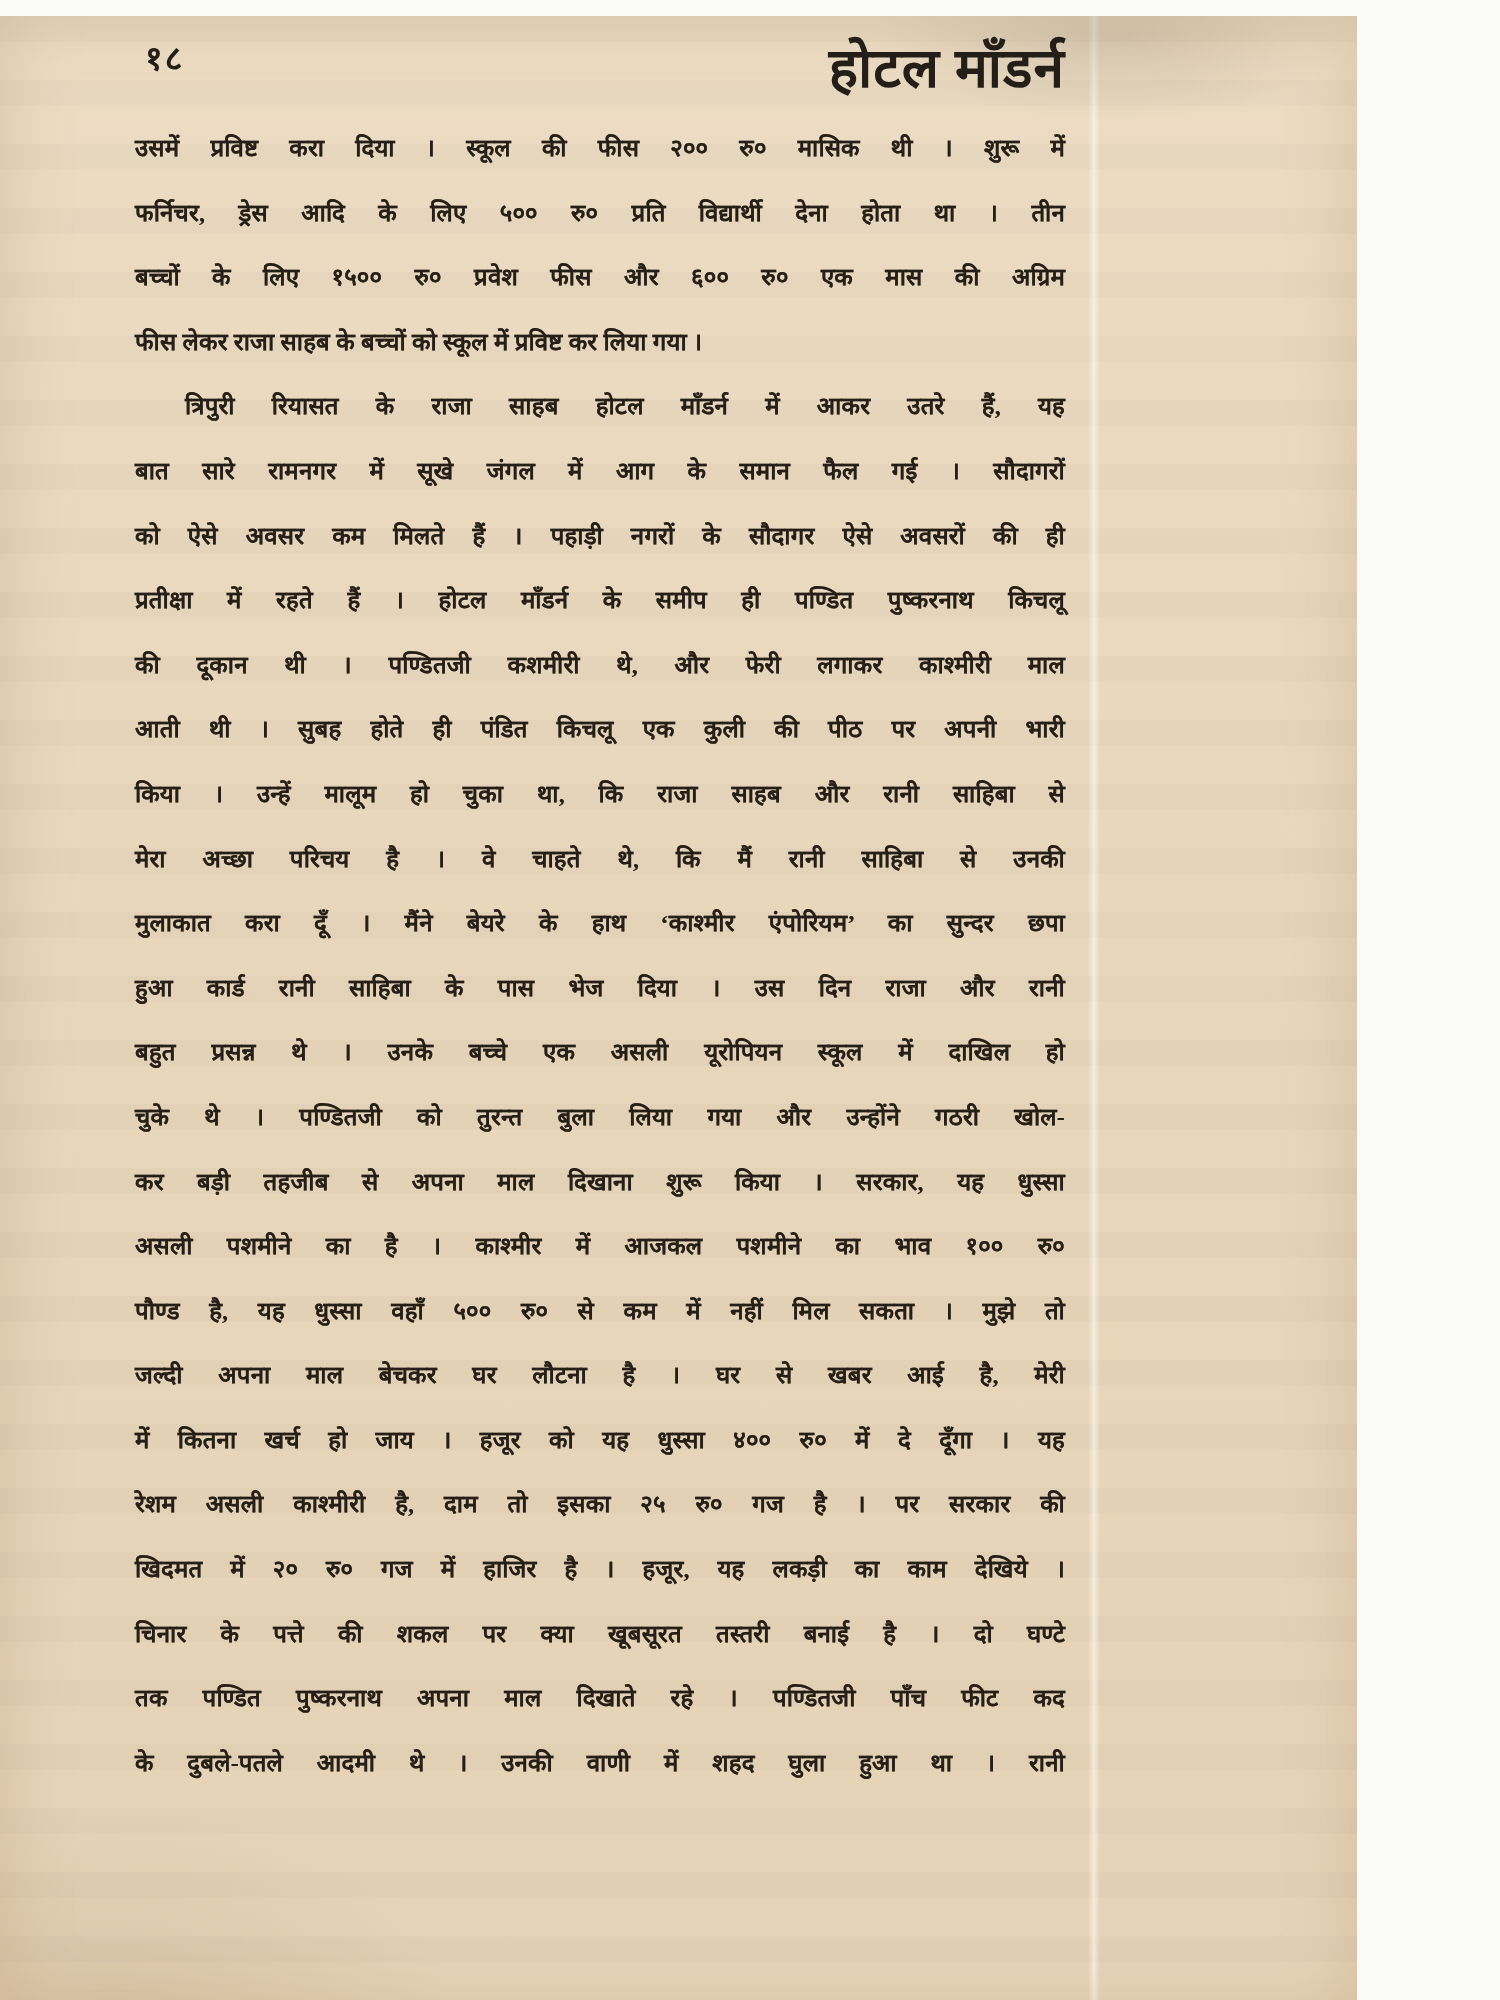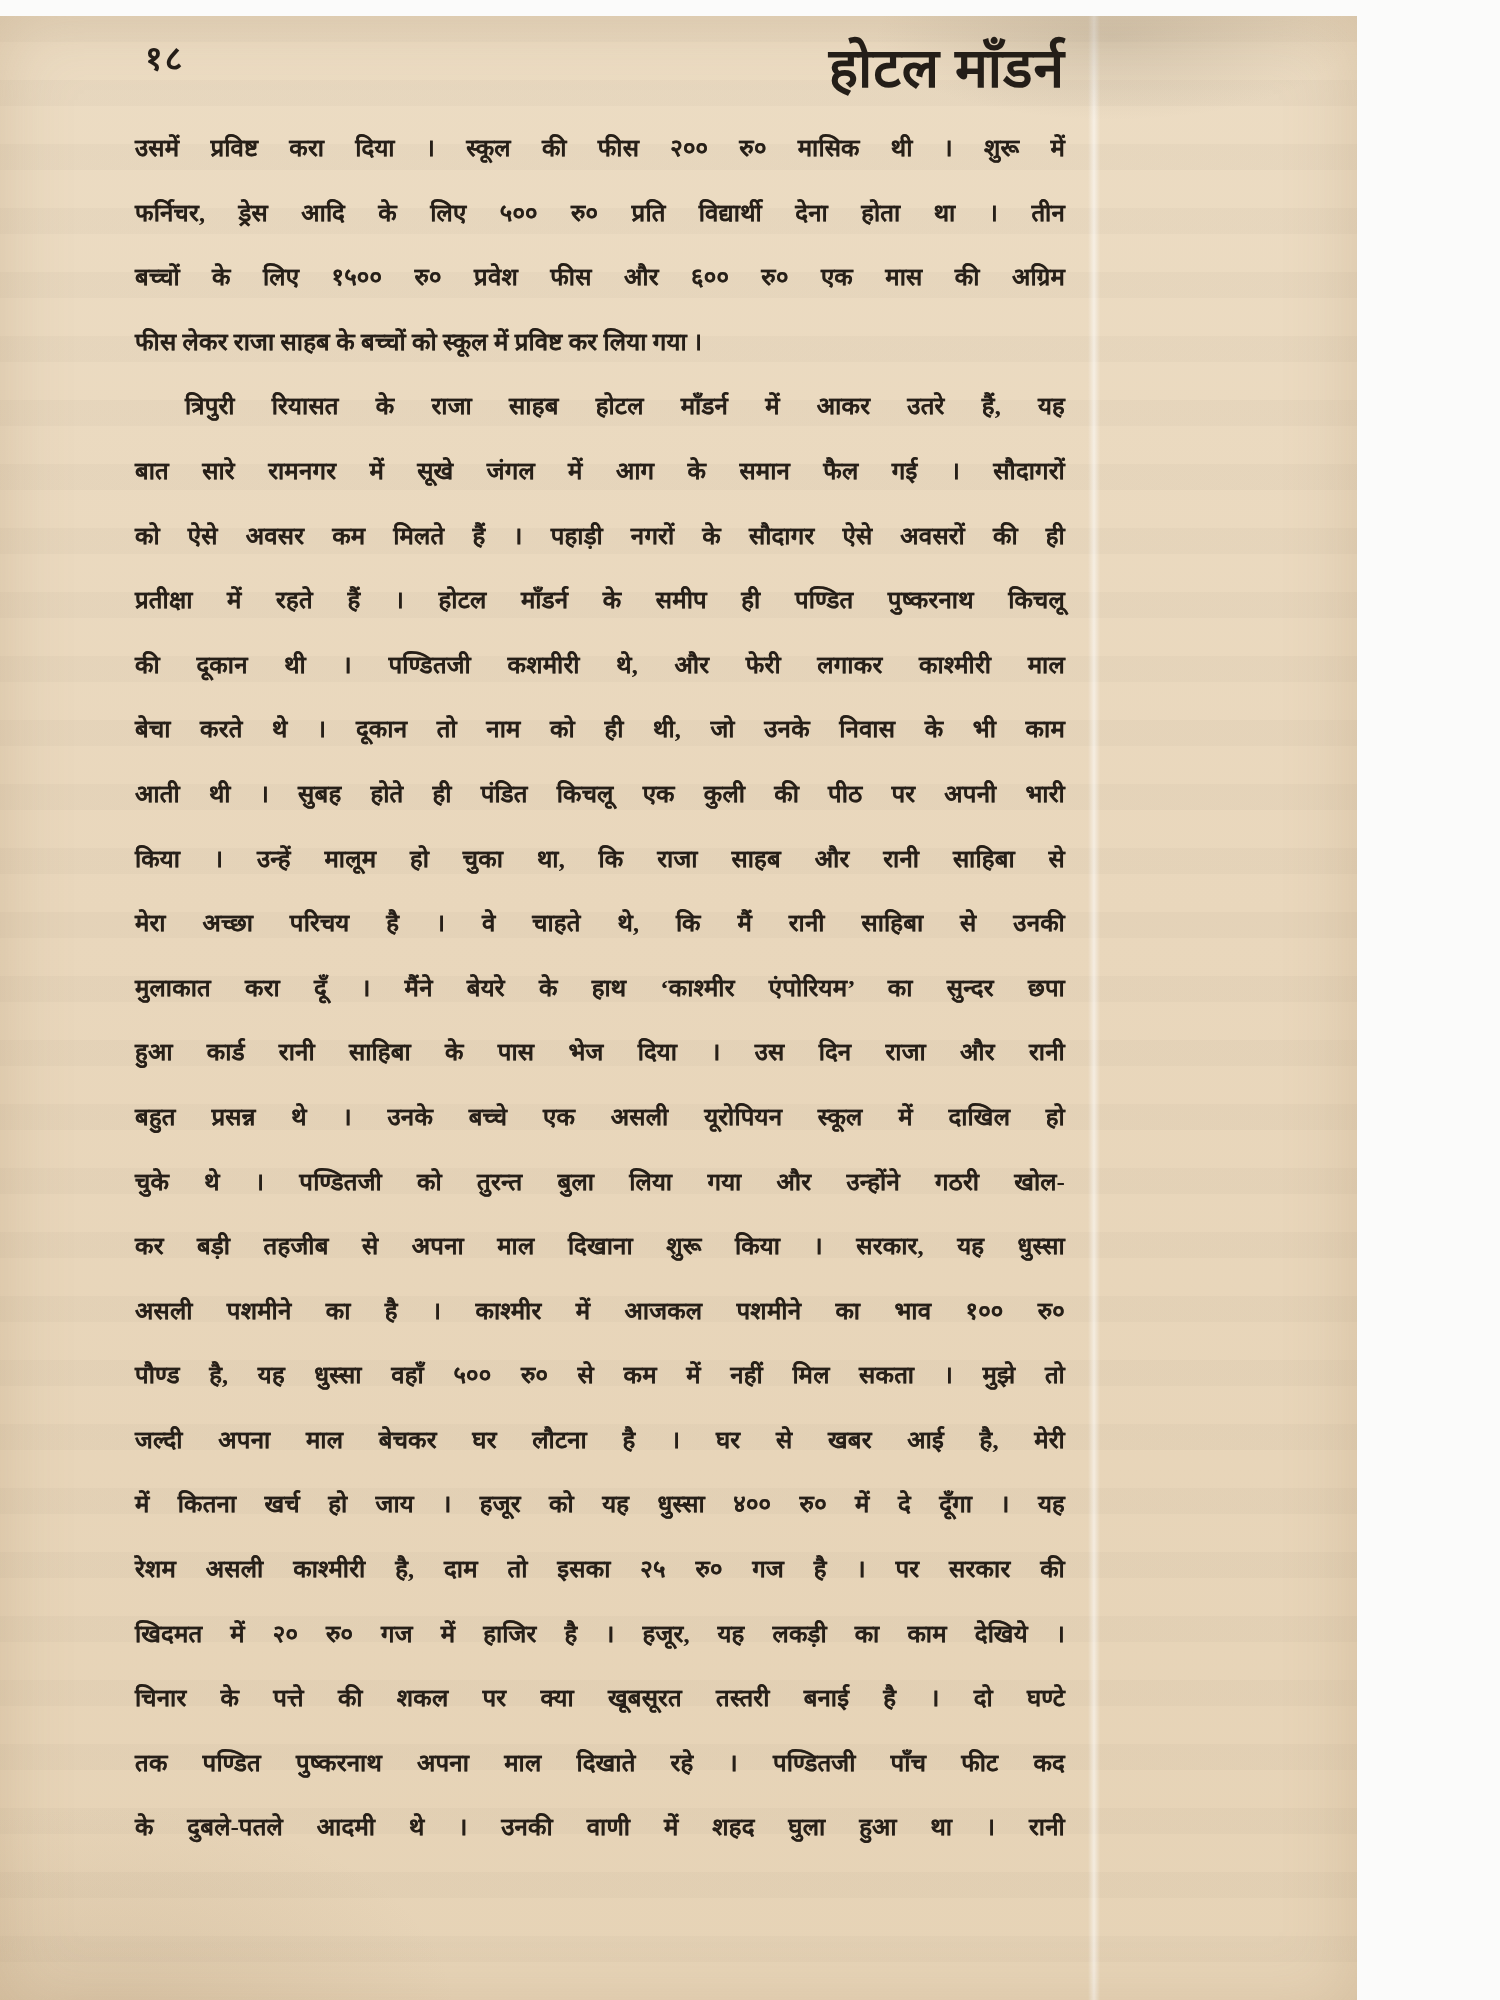--- a/index.html
+++ b/index.html
@@ -75,21 +75,20 @@
   <div class="text-block">
       <div class="line">उसमें प्रविष्ट करा दिया । स्कूल की फीस २०० रु० मासिक थी । शुरू में</div>
       <div class="line">फर्निचर, ड्रेस आदि के लिए ५०० रु० प्रति विद्यार्थी देना होता था । तीन</div>
       <div class="line">बच्चों के लिए १५०० रु० प्रवेश फीस और ६०० रु० एक मास की अग्रिम</div>
       <div class="line no-justify">फीस लेकर राजा साहब के बच्चों को स्कूल में प्रविष्ट कर लिया गया ।</div>
       <div class="line indent">त्रिपुरी रियासत के राजा साहब होटल माँडर्न में आकर उतरे हैं, यह</div>
       <div class="line">बात सारे रामनगर में सूखे जंगल में आग के समान फैल गई । सौदागरों</div>
       <div class="line">को ऐसे अवसर कम मिलते हैं । पहाड़ी नगरों के सौदागर ऐसे अवसरों की ही</div>
       <div class="line">प्रतीक्षा में रहते हैं । होटल माँडर्न के समीप ही पण्डित पुष्करनाथ किचलू</div>
       <div class="line">की दूकान थी । पण्डितजी कशमीरी थे, और फेरी लगाकर काश्मीरी माल</div>
-      <div class="line">बेचा करते थे । दूकान तो नाम को ही थी, जो उनके निवास के भी काम</div>
       <div class="line">आती थी । सुबह होते ही पंडित किचलू एक कुली की पीठ पर अपनी भारी</div>
       <div class="line">किया । उन्हें मालूम हो चुका था, कि राजा साहब और रानी साहिबा से</div>
       <div class="line">मेरा अच्छा परिचय है । वे चाहते थे, कि मैं रानी साहिबा से उनकी</div>
       <div class="line">मुलाकात करा दूँ । मैंने बेयरे के हाथ ‘काश्मीर एंपोरियम’ का सुन्दर छपा</div>
       <div class="line">हुआ कार्ड रानी साहिबा के पास भेज दिया । उस दिन राजा और रानी</div>
       <div class="line">बहुत प्रसन्न थे । उनके बच्चे एक असली यूरोपियन स्कूल में दाखिल हो</div>
       <div class="line">चुके थे । पण्डितजी को तुरन्त बुला लिया गया और उन्होंने गठरी खोल-</div>
       <div class="line">कर बड़ी तहजीब से अपना माल दिखाना शुरू किया । सरकार, यह धुस्सा</div>
       <div class="line">असली पशमीने का है । काश्मीर में आजकल पशमीने का भाव १०० रु०</div>
       <div class="line">पौण्ड है, यह धुस्सा वहाँ ५०० रु० से कम में नहीं मिल सकता । मुझे तो</div>

